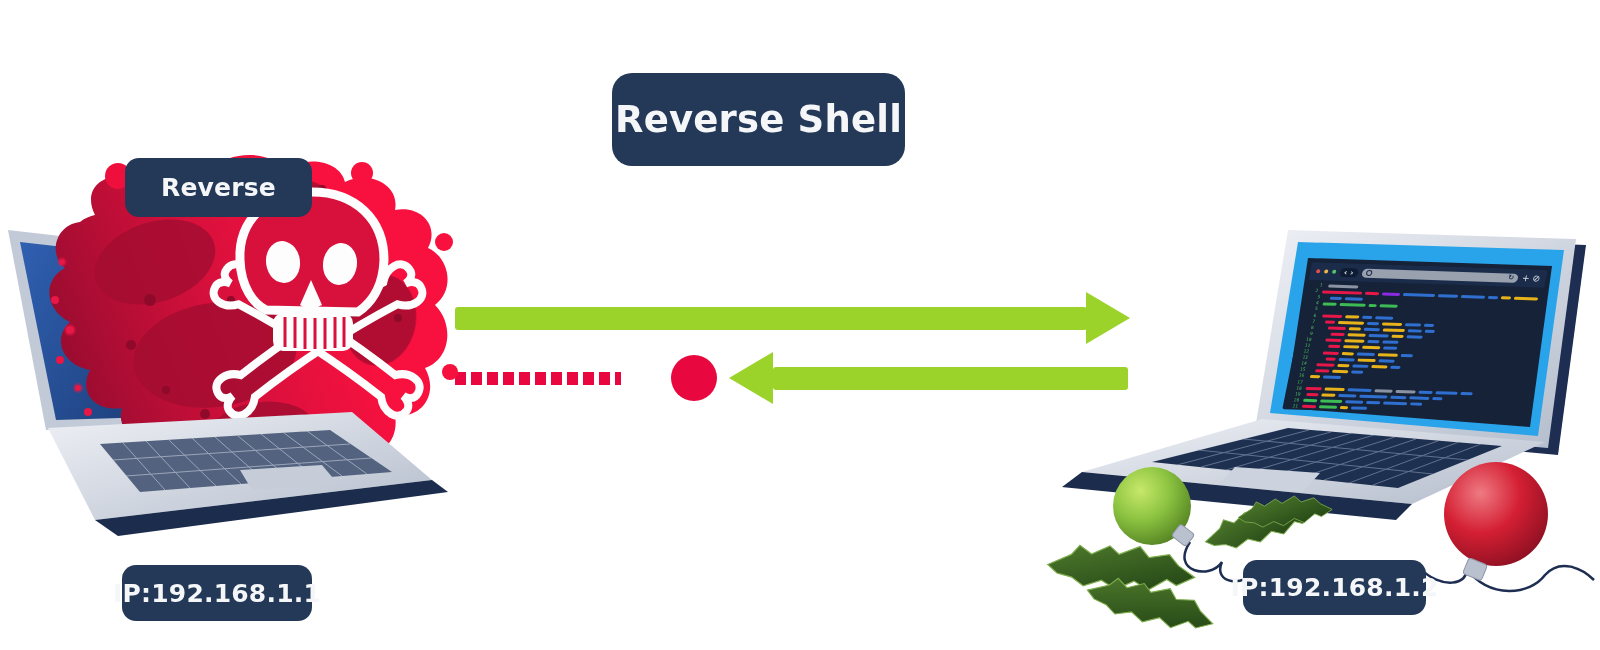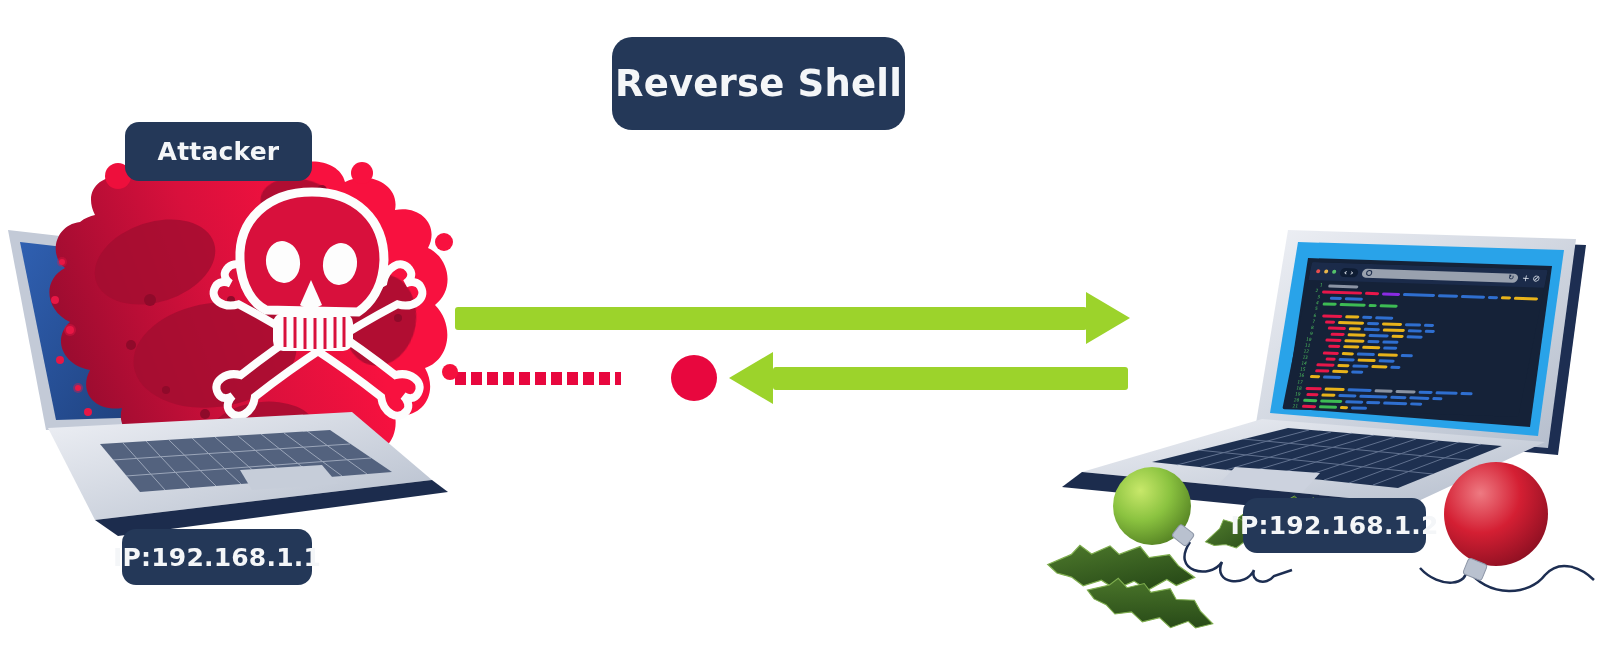--- a/index.html
+++ b/index.html
@@ -1,29 +1,29 @@
 <!DOCTYPE html>
 <html><head>
 <meta charset="utf-8">
 <style>
   html,body{margin:0;padding:0;background:#fff;}
   .stage{position:relative;width:1600px;height:650px;background:#fff;overflow:hidden;
          font-family:"DejaVu Sans","Liberation Sans",sans-serif;}
   
   .chip{position:absolute;background:#243858;color:#f4f6f8;font-weight:bold;
         display:flex;align-items:center;justify-content:center;text-align:center;
-        border-radius:14px;z-index:6;letter-spacing:.2px;}
+        border-radius:14px;z-index:6;letter-spacing:.2px;margin-top:36px;}
   .chip.title{left:612px;top:37px;width:293px;height:93px;font-size:37px;border-radius:20px;}
   .chip.attacker{left:125px;top:122px;width:187px;height:59px;font-size:25px;}
   .chip.victim{left:1238px;top:122px;width:188px;height:59px;font-size:25px;}
   .chip.exploit{left:668px;top:227px;width:191px;height:56px;font-size:24px;}
   .chip.port{left:459px;top:424px;width:188px;height:57px;font-size:25px;}
   .chip.tcp{left:785px;top:423px;width:297px;height:63px;font-size:22px;flex-direction:column;line-height:1.25;border-radius:12px;}
   .chip.ip1{left:122px;top:529px;width:190px;height:56px;font-size:25px;}
-  .chip.ip2{left:1243px;top:498px;width:183px;height:55px;font-size:25px;}
+  .chip.ip2{left:1243px;top:524px;width:183px;height:55px;font-size:25px;}
   
   .arrow-layer{position:absolute;inset:0;z-index:1;}
   .shaft{position:absolute;background:#9cd32b;height:23px;border-radius:3px;}
   .shaft.right{left:455px;top:307px;width:632px;}
   .shaft.left{left:773px;top:367px;width:355px;}
   .head{position:absolute;width:0;height:0;border-top:26px solid transparent;border-bottom:26px solid transparent;}
   .head.right{left:1086px;top:292px;border-left:44px solid #9cd32b;}
   .head.left{left:729px;top:352px;border-right:44px solid #9cd32b;}
   .dotted{position:absolute;left:455px;top:372px;width:166px;height:13px;
           background:repeating-linear-gradient(90deg,#e8073e 0 11px,transparent 11px 16px);}
@@ -453,17 +453,17 @@
             <span class="cseg" style="width: 14px; background: rgb(232, 23, 74);"></span>
             <span class="cseg" style="width: 18px; background: rgb(61, 187, 84);"></span>
             <span class="cseg" style="width: 8px; background: rgb(232, 179, 26);"></span>
             <span class="cseg" style="width: 16px; background: rgb(47, 111, 208);"></span>
           </span>
         </div>
       </div>
   </div>
 
   <div class="chip title">Reverse Shell</div>
-  <div class="chip attacker">Attacker</div>
+  <div class="chip attacker">Reverse</div>
   <div class="chip ip1">IP:192.168.1.1</div>
   <div class="chip ip2">IP:192.168.1.2</div>
 
 </div>
 
 </body></html>

